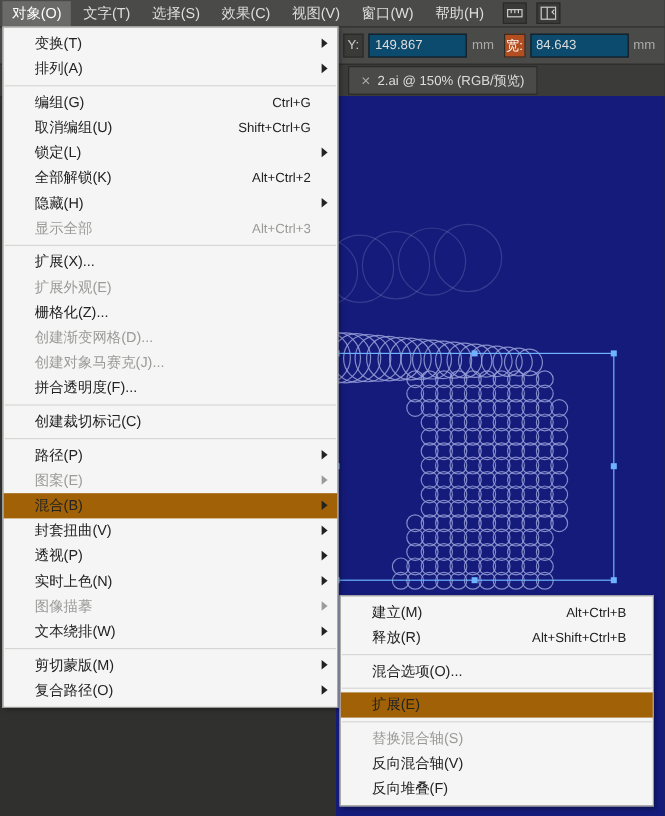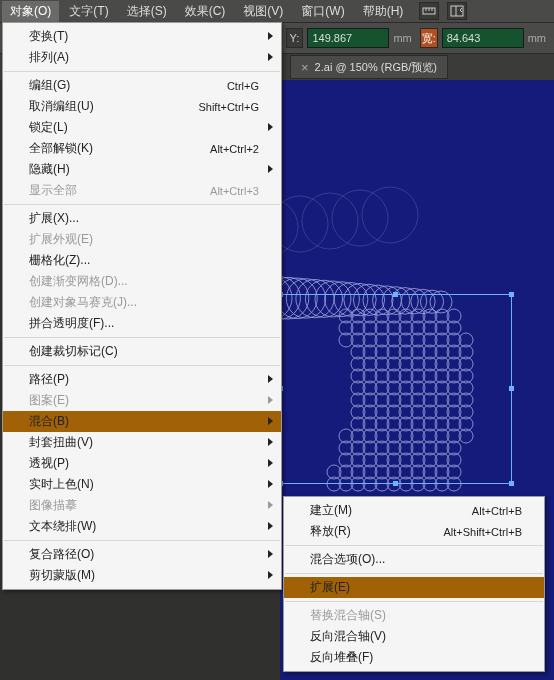--- a/index.html
+++ b/index.html
@@ -4,21 +4,21 @@
 <style>
 html,body{margin:0;padding:0;background:#30302f;font-family:"Microsoft YaHei",SimSun,Arial,sans-serif;font-size:12px;color:#ddd;overflow:hidden;width:554px;height:680px}
 .menubar{display:flex;align-items:center;height:22px;background:#4a4a49;border-bottom:1px solid #2a2a29;padding:0 2px;gap:2px}
 .mb-item{padding:2px 8px;color:#ddd;cursor:default}
 .mb-item.active{background:#6a6a69;color:#fff}
 .mb-icon{margin-left:6px;width:18px;height:16px;display:flex;align-items:center;justify-content:center;border:1px solid #2a2a29;background:#3a3a39}
 .controlbar{display:flex;align-items:center;height:30px;padding:0 4px;gap:4px;background:#4a4a49;border-bottom:1px solid #2a2a29}
 .ctl-label{width:18px;height:18px;display:flex;align-items:center;justify-content:center;font-size:11px;border:1px solid #2a2a29}
 .ctl-label.y{background:#3a3a39;color:#ccc}
 .ctl-label.w{background:#b24e1f;color:#fff}
-.ctl-input{width:72px;height:18px;background:#14532d;border:1px solid #1a1a19;color:#ddd;padding:0 4px;font-size:11px}
+.ctl-input{width:72px;height:18px;background:#0c4a6e;border:1px solid #1a1a19;color:#ddd;padding:0 4px;font-size:11px}
 .unit{color:#aaa;font-size:11px;padding-right:4px}
 .tabbar{display:flex;align-items:center;height:26px;padding:0 6px;background:#3b3b3a;border-bottom:1px solid #2a2a29}
 .tab{display:flex;align-items:center;gap:6px;height:22px;padding:0 10px;background:#4a4a49;border:1px solid #2a2a29;color:#ddd;font-size:11px}
 .tab .close{font-size:13px;color:#aaa}
 .canvas{position:absolute;left:280px;top:80px;width:274px;height:600px;background:#151b7a}
 .canvas svg{position:absolute;inset:0}
 .dot-layer circle{fill:none;stroke:#98a0d8;stroke-width:1;opacity:.85}
 .sel-rect{position:absolute;left:0;top:214px;width:230px;height:188px;border:1px solid #6fb3ff}
 .sel-rect .handle{position:absolute;width:5px;height:5px;background:#6fb3ff}
 .sel-rect .h-tl{left:-3px;top:-3px}.sel-rect .h-tr{right:-3px;top:-3px}.sel-rect .h-bl{left:-3px;bottom:-3px}.sel-rect .h-br{right:-3px;bottom:-3px}
@@ -365,25 +365,25 @@
   <li class="hasarr dis">
         <span>图像描摹</span>
         <span class="arr"></span>
       </li>
   <li class="hasarr">
         <span>文本绕排(W)</span>
         <span class="arr"></span>
       </li>
   <li class="sep"></li>
   <li class="hasarr">
+        <span>剪切蒙版(M)</span>
+        <span class="arr"></span>
+      </li>
+  <li class="hasarr">
         <span>复合路径(O)</span>
-        <span class="arr"></span>
-      </li>
-  <li class="hasarr">
-        <span>剪切蒙版(M)</span>
         <span class="arr"></span>
       </li>
 </ul>
 </div>
 
 <div class="menu sub">
 <ul>
   <li>
         <span>建立(M)</span>
         <span class="sc">Alt+Ctrl+B</span>

